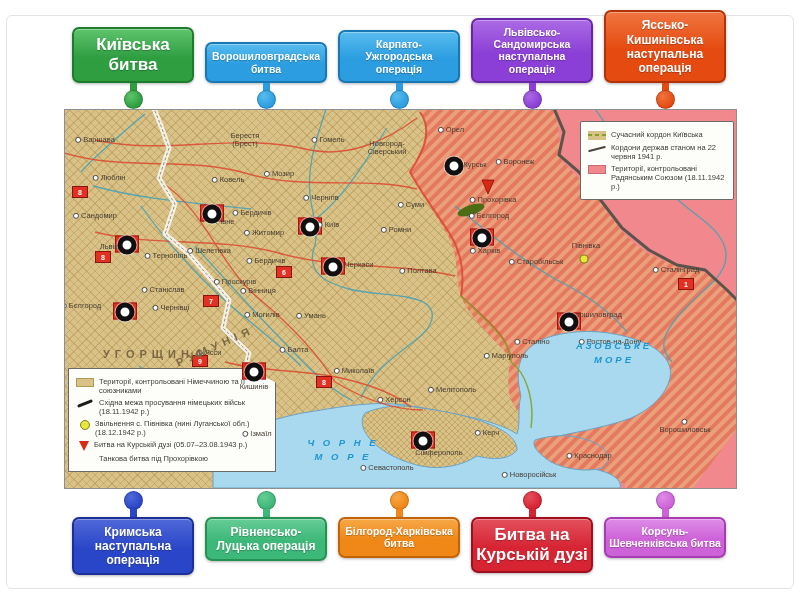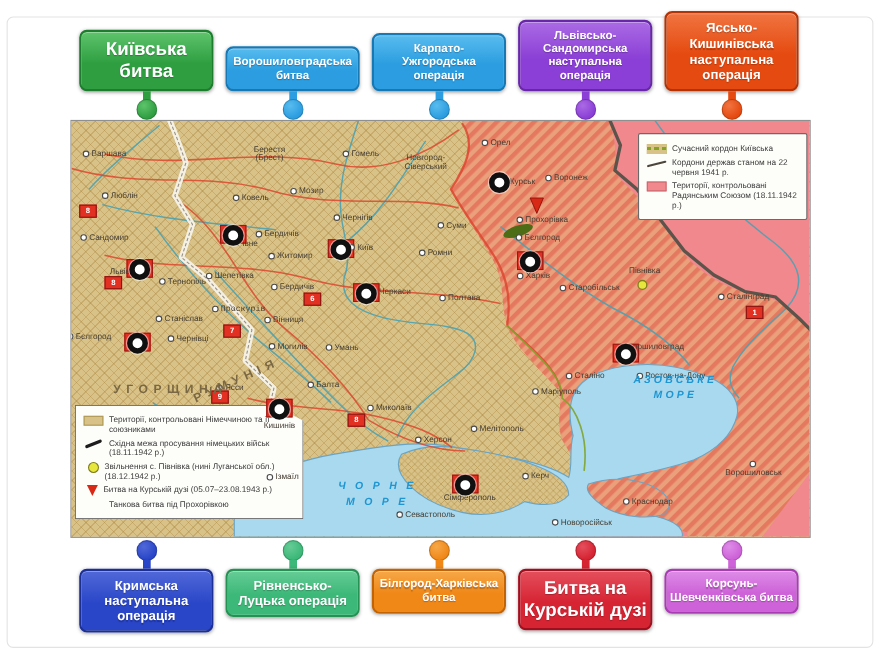--- a/index.html
+++ b/index.html
@@ -260,21 +260,21 @@
       <span class="city dotted" style="left: 353px; top: 161px;">Полтава</span>
       <span class="city dotted" style="left: 263px; top: 115px;">Київ</span>
       <span class="city dotted" style="left: 290px; top: 155px;">Черкаси</span>
       <span class="city dotted" style="left: 187px; top: 103px;">Бердичів</span>
       <span class="city dotted" style="left: 199px; top: 123px;">Житомир</span>
       <span class="city dotted" style="left: 201px; top: 151px;">Бердичів</span>
       <span class="city dotted" style="left: 144px; top: 141px;">Шепетівка</span>
       <span class="city dotted" style="left: 101px; top: 146px;">Тернопіль</span>
       <span class="city" style="left: 44px; top: 137px;">Львів</span>
       <span class="city" style="left: 160px; top: 112px;">Рівне</span>
-      <span class="city dotted" style="left: 152px; top: 172px; font-family: Liberation Mono, monospace;">Проскурів</span>
+      <span class="city dotted" style="left: 170px; top: 172px;">Проскурів</span>
       <span class="city dotted" style="left: 193px; top: 181px;">Вінниця</span>
       <span class="city dotted" style="left: 197px; top: 205px;">Могилів</span>
       <span class="city dotted" style="left: 246px; top: 206px;">Умань</span>
       <span class="city dotted" style="left: 229px; top: 240px;">Балта</span>
       <span class="city dotted" style="left: 144px; top: 243px;">Ясси</span>
       <span class="city" style="left: 189px; top: 277px;">Кишинів</span>
       <span class="city dotted" style="left: 16px; top: 196px;">Бєлгород</span>
       <span class="city dotted" style="left: 106px; top: 198px;">Чернівці</span>
       <span class="city dotted" style="left: 98px; top: 180px;">Станіслав</span>
       <span class="city dotted" style="left: 192px; top: 324px;">Ізмаїл</span>
@@ -284,21 +284,21 @@
       <span class="city dotted" style="left: 441px; top: 246px;">Маріуполь</span>
       <span class="city dotted" style="left: 467px; top: 232px;">Сталіно</span>
       <span class="city dotted" style="left: 533px; top: 232px; padding-left: 24px;">Ростов-на-Дону</span>
       <span class="city dotted" style="left: 471px; top: 152px;">Старобільськ</span>
       <span class="city" style="left: 521px; top: 136px;">Півнівка</span>
       <span class="city dotted" style="left: 611px; top: 160px;">Сталінград</span>
       <span class="city" style="left: 529px; top: 205px;">Ворошиловград</span>
       <span class="city dotted" style="left: 620px; top: 316px;">Ворошиловськ</span>
       <span class="city dotted" style="left: 524px; top: 346px;">Краснодар</span>
       <span class="city dotted" style="left: 322px; top: 358px;">Севастополь</span>
-      <span class="city" style="left: 362px; top: 343px;">Сімферополь</span>
+      <span class="city" style="left: 374px; top: 343px;">Сімферополь</span>
       <span class="city dotted" style="left: 422px; top: 323px;">Керч</span>
       <span class="city dotted" style="left: 464px; top: 365px;">Новоросійськ</span>
       <span class="sea-label" style="left: 278px; top: 340px;">Ч О Р Н Е
 М О Р Е</span>
       <span class="sea-label" style="left: 549px; top: 243px;">АЗОВСЬКЕ
 МОРЕ</span>
       <span class="country-label" style="left: 38px; top: 238px; transform: rotate(0deg);">УГОРЩИНА</span>
       <span class="country-label" style="left: 108px; top: 230px; transform: rotate(-24deg);">РУМУНІЯ</span>
       <div class="target" style="left: 147px; top: 104px;"></div>
       <div class="target" style="left: 62px; top: 135px;"></div>

